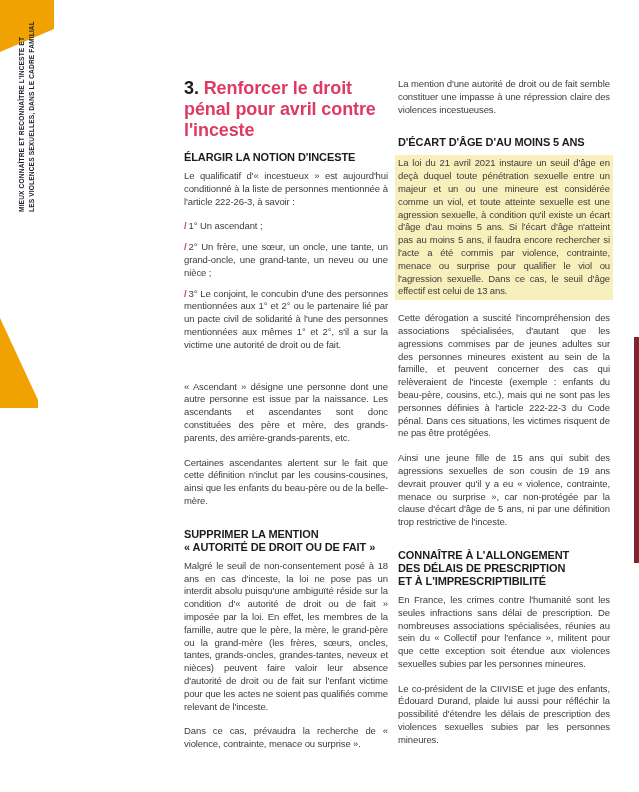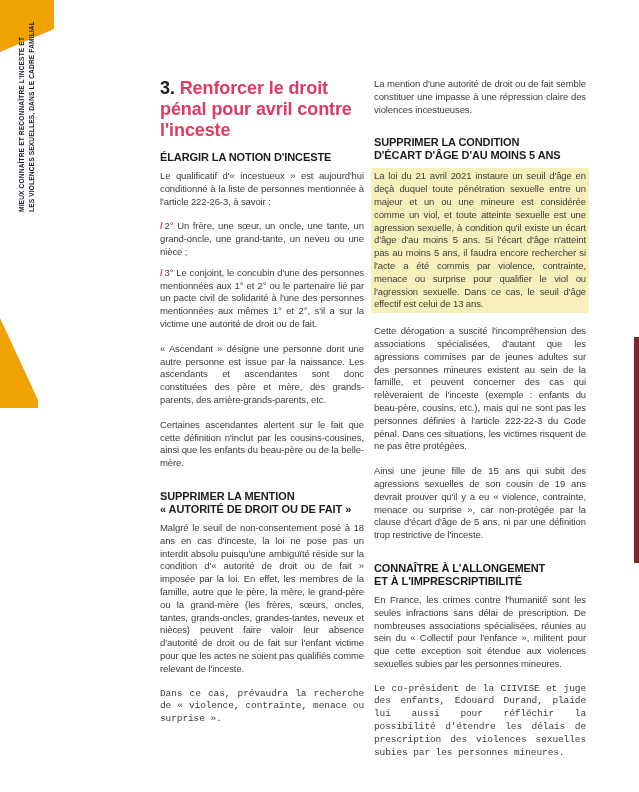--- a/index.html
+++ b/index.html
@@ -32,21 +32,21 @@
   .vtitle{
     position:absolute;left:17px;top:66px;height:146px;width:22px;
     writing-mode:vertical-rl;transform:rotate(180deg);
     font-size:6.6px;font-weight:bold;line-height:10px;
     letter-spacing:0.15px;color:#1d1d2b;text-align:end;
     white-space:nowrap;
   }
 
   
   .content{
-    position:absolute;left:160px;top:78px;width:430px;
+    position:absolute;left:184px;top:78px;width:430px;
     display:flex;gap:10px;
   }
   .col{font-size:9.5px;line-height:12.8px;letter-spacing:-0.1px;text-align:justify;}
   .col-left{width:204px;}
   .col-right{width:212px;}
 
   .chapter{
     font-size:18px;line-height:21px;font-weight:bold;
     margin:0 0 10px 0;white-space:nowrap;text-align:left;
   }
@@ -54,23 +54,23 @@
   .chapter .cht{color:#de3a63;}
 
   .h2{
     font-size:11px;line-height:13px;font-weight:bold;color:#1d1d1b;
     margin:20px 0 6px 0;text-align:left;white-space:nowrap;
   }
   .h2.first{margin-top:8px;}
   .h2 div{white-space:nowrap;}
 
   .para{margin:0 0 12px 0;}
-  .para.last{margin-bottom:8px;font-family:Liberation Mono, monospace;}
+  .para.last{margin-bottom:8px;}
   .li{margin:0 0 8px 0;}
-  .li.wide{margin-bottom:12px;}
+  .li.wide{margin-bottom:29px;}
   .slash{color:#de3a63;font-weight:bold;margin-right:2px;}
 
   .highlight{
     background:#f8f0bc;
     padding:2px 3px;margin-left:-3px;margin-right:-3px;
   }
 </style>
 </head>
 <body>
 
@@ -92,50 +92,51 @@
       <div class="chapter">
         <div><span class="num">3.</span> <span class="cht">Renforcer le droit</span></div>
         <div class="cht">pénal pour avril contre</div>
         <div class="cht">l'inceste</div>
       </div>
 
       <div class="h2 first">ÉLARGIR LA NOTION D'INCESTE</div>
 
       <p class="para">Le qualificatif d'« incestueux » est aujourd'hui conditionné à la liste de personnes mentionnée à l'article 222-26-3, à savoir :</p>
 
+      <p class="li"><span class="slash">/</span><span>1° Un ascendant ;</span></p>
       <p class="li"><span class="slash">/</span><span>2° Un frère, une sœur, un oncle, une tante, un grand-oncle, une grand-tante, un neveu ou une nièce ;</span></p>
       <p class="li wide"><span class="slash">/</span><span>3° Le conjoint, le concubin d'une des personnes mentionnées aux 1° et 2° ou le partenaire lié par un pacte civil de solidarité à l'une des personnes mentionnées aux mêmes 1° et 2°, s'il a sur la victime une autorité de droit ou de fait.</span></p>
 
       <p class="para">« Ascendant » désigne une personne dont une autre personne est issue par la naissance. Les ascendants et ascendantes sont donc constituées des père et mère, des grands-parents, des arrière-grands-parents, etc.</p>
       <p class="para">Certaines ascendantes alertent sur le fait que cette définition n'inclut par les cousins-cousines, ainsi que les enfants du beau-père ou de la belle-mère.</p>
 
       <div class="h2">
         <div>SUPPRIMER LA MENTION</div>
         <div>« AUTORITÉ DE DROIT OU DE FAIT »</div>
       </div>
 
       <p class="para">Malgré le seuil de non-consentement posé à 18 ans en cas d'inceste, la loi ne pose pas un interdit absolu puisqu'une ambiguïté réside sur la condition d'« autorité de droit ou de fait » imposée par la loi. En effet, les membres de la famille, autre que le père, la mère, le grand-père ou la grand-mère (les frères, sœurs, oncles, tantes, grands-oncles, grandes-tantes, neveux et nièces) peuvent faire valoir leur absence d'autorité de droit ou de fait sur l'enfant victime pour que les actes ne soient pas qualifiés comme relevant de l'inceste.</p>
       <p class="para last">Dans ce cas, prévaudra la recherche de « violence, contrainte, menace ou surprise ».</p>
     </div>
 
     <div class="col col-right">
 
       <p class="para">La mention d'une autorité de droit ou de fait semble constituer une impasse à une répression claire des violences incestueuses.</p>
 
       <div class="h2">
-        <div>SUPPRIMER LA CONDITION</div>
         <div>D'ÉCART D'ÂGE D'AU MOINS 5 ANS</div>
       </div>
 
       <p class="para highlight">La loi du 21 avril 2021 instaure un seuil d'âge en deçà duquel toute pénétration sexuelle entre un majeur et un ou une mineure est considérée comme un viol, et toute atteinte sexuelle est une agression sexuelle, à condition qu'il existe un écart d'âge d'au moins 5 ans. Si l'écart d'âge n'atteint pas au moins 5 ans, il faudra encore rechercher si l'acte a été commis par violence, contrainte, menace ou surprise pour qualifier le viol ou l'agression sexuelle. Dans ce cas, le seuil d'âge effectif est celui de 13 ans.</p>
       <p class="para">Cette dérogation a suscité l'incompréhension des associations spécialisées, d'autant que les agressions commises par de jeunes adultes sur des personnes mineures existent au sein de la famille, et peuvent concerner des cas qui relèveraient de l'inceste (exemple : enfants du beau-père, cousins, etc.), mais qui ne sont pas les personnes définies à l'article 222-22-3 du Code pénal. Dans ces situations, les victimes risquent de ne pas être protégées.</p>
       <p class="para">Ainsi une jeune fille de 15 ans qui subit des agressions sexuelles de son cousin de 19 ans devrait prouver qu'il y a eu « violence, contrainte, menace ou surprise », car non-protégée par la clause d'écart d'âge de 5 ans, ni par une définition trop restrictive de l'inceste.</p>
 
       <div class="h2">
         <div>CONNAÎTRE À L'ALLONGEMENT</div>
+        <div>DES DÉLAIS DE PRESCRIPTION</div>
         <div>ET À L'IMPRESCRIPTIBILITÉ</div>
       </div>
 
       <p class="para">En France, les crimes contre l'humanité sont les seules infractions sans délai de prescription. De nombreuses associations spécialisées, réunies au sein du « Collectif pour l'enfance », militent pour que cette exception soit étendue aux violences sexuelles subies par les personnes mineures.</p>
       <p class="para last">Le co-président de la CIIVISE et juge des enfants, Édouard Durand, plaide lui aussi pour réfléchir la possibilité d'étendre les délais de prescription des violences sexuelles subies par les personnes mineures.</p>
     </div>
 
   </div>
 </div>
 

